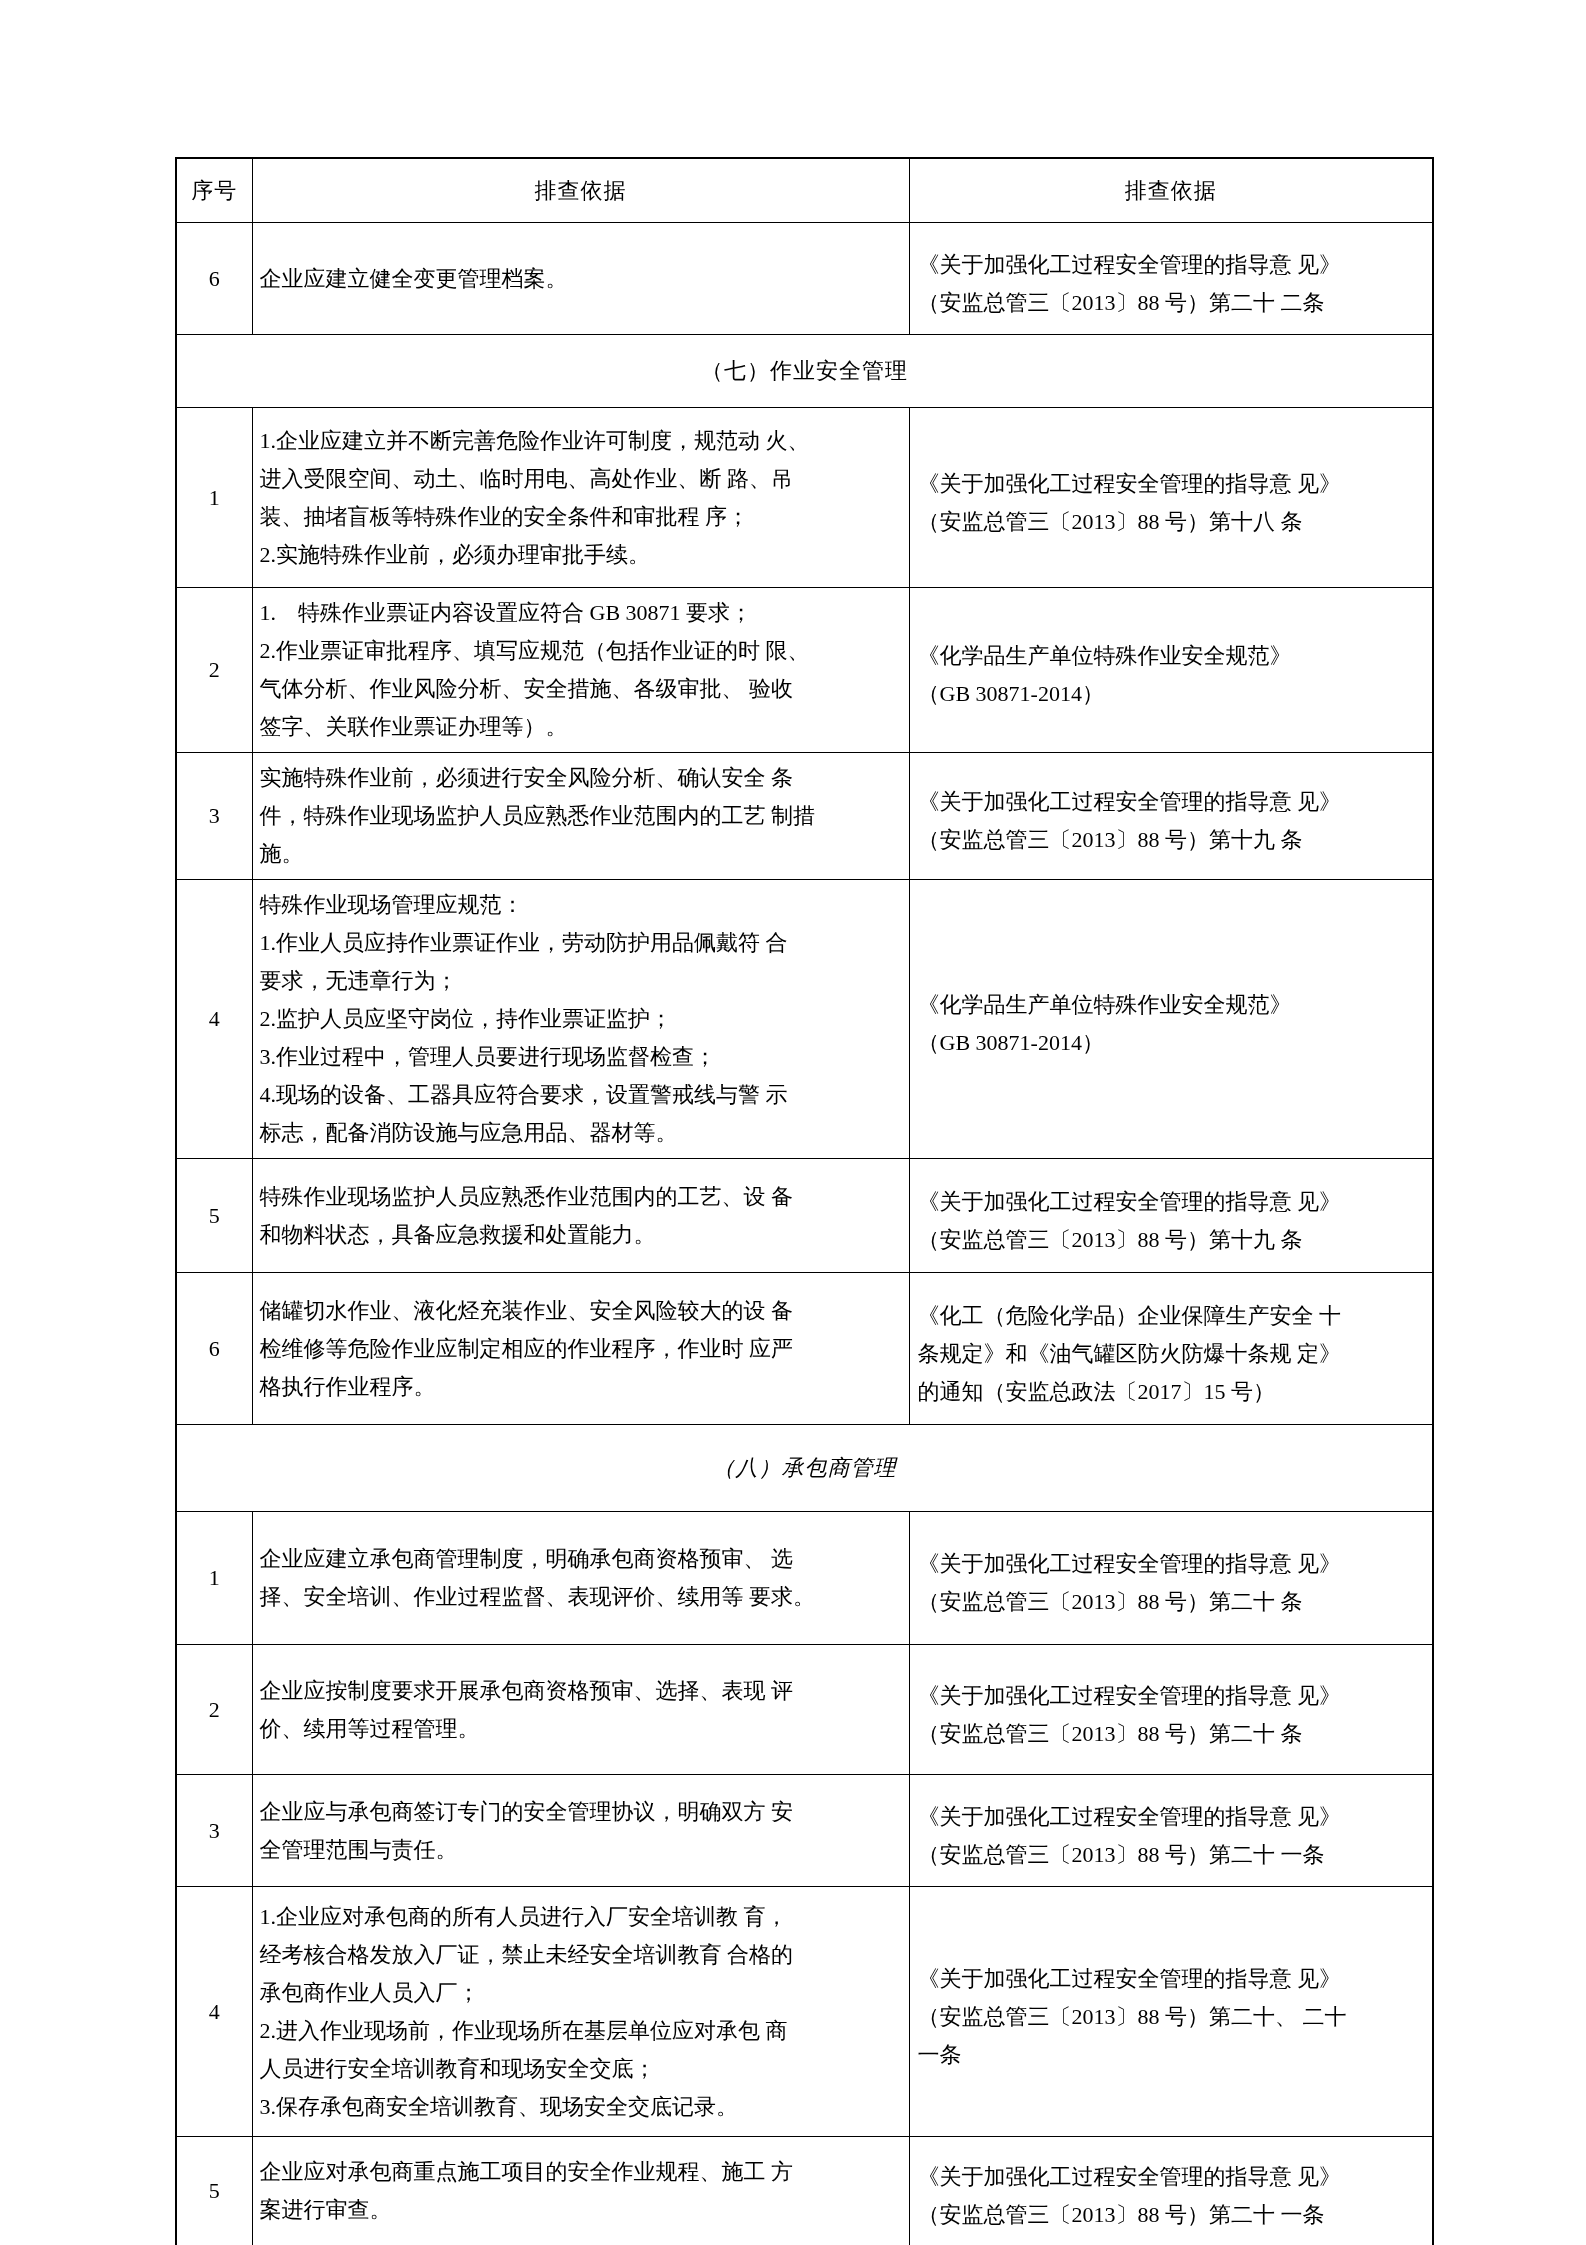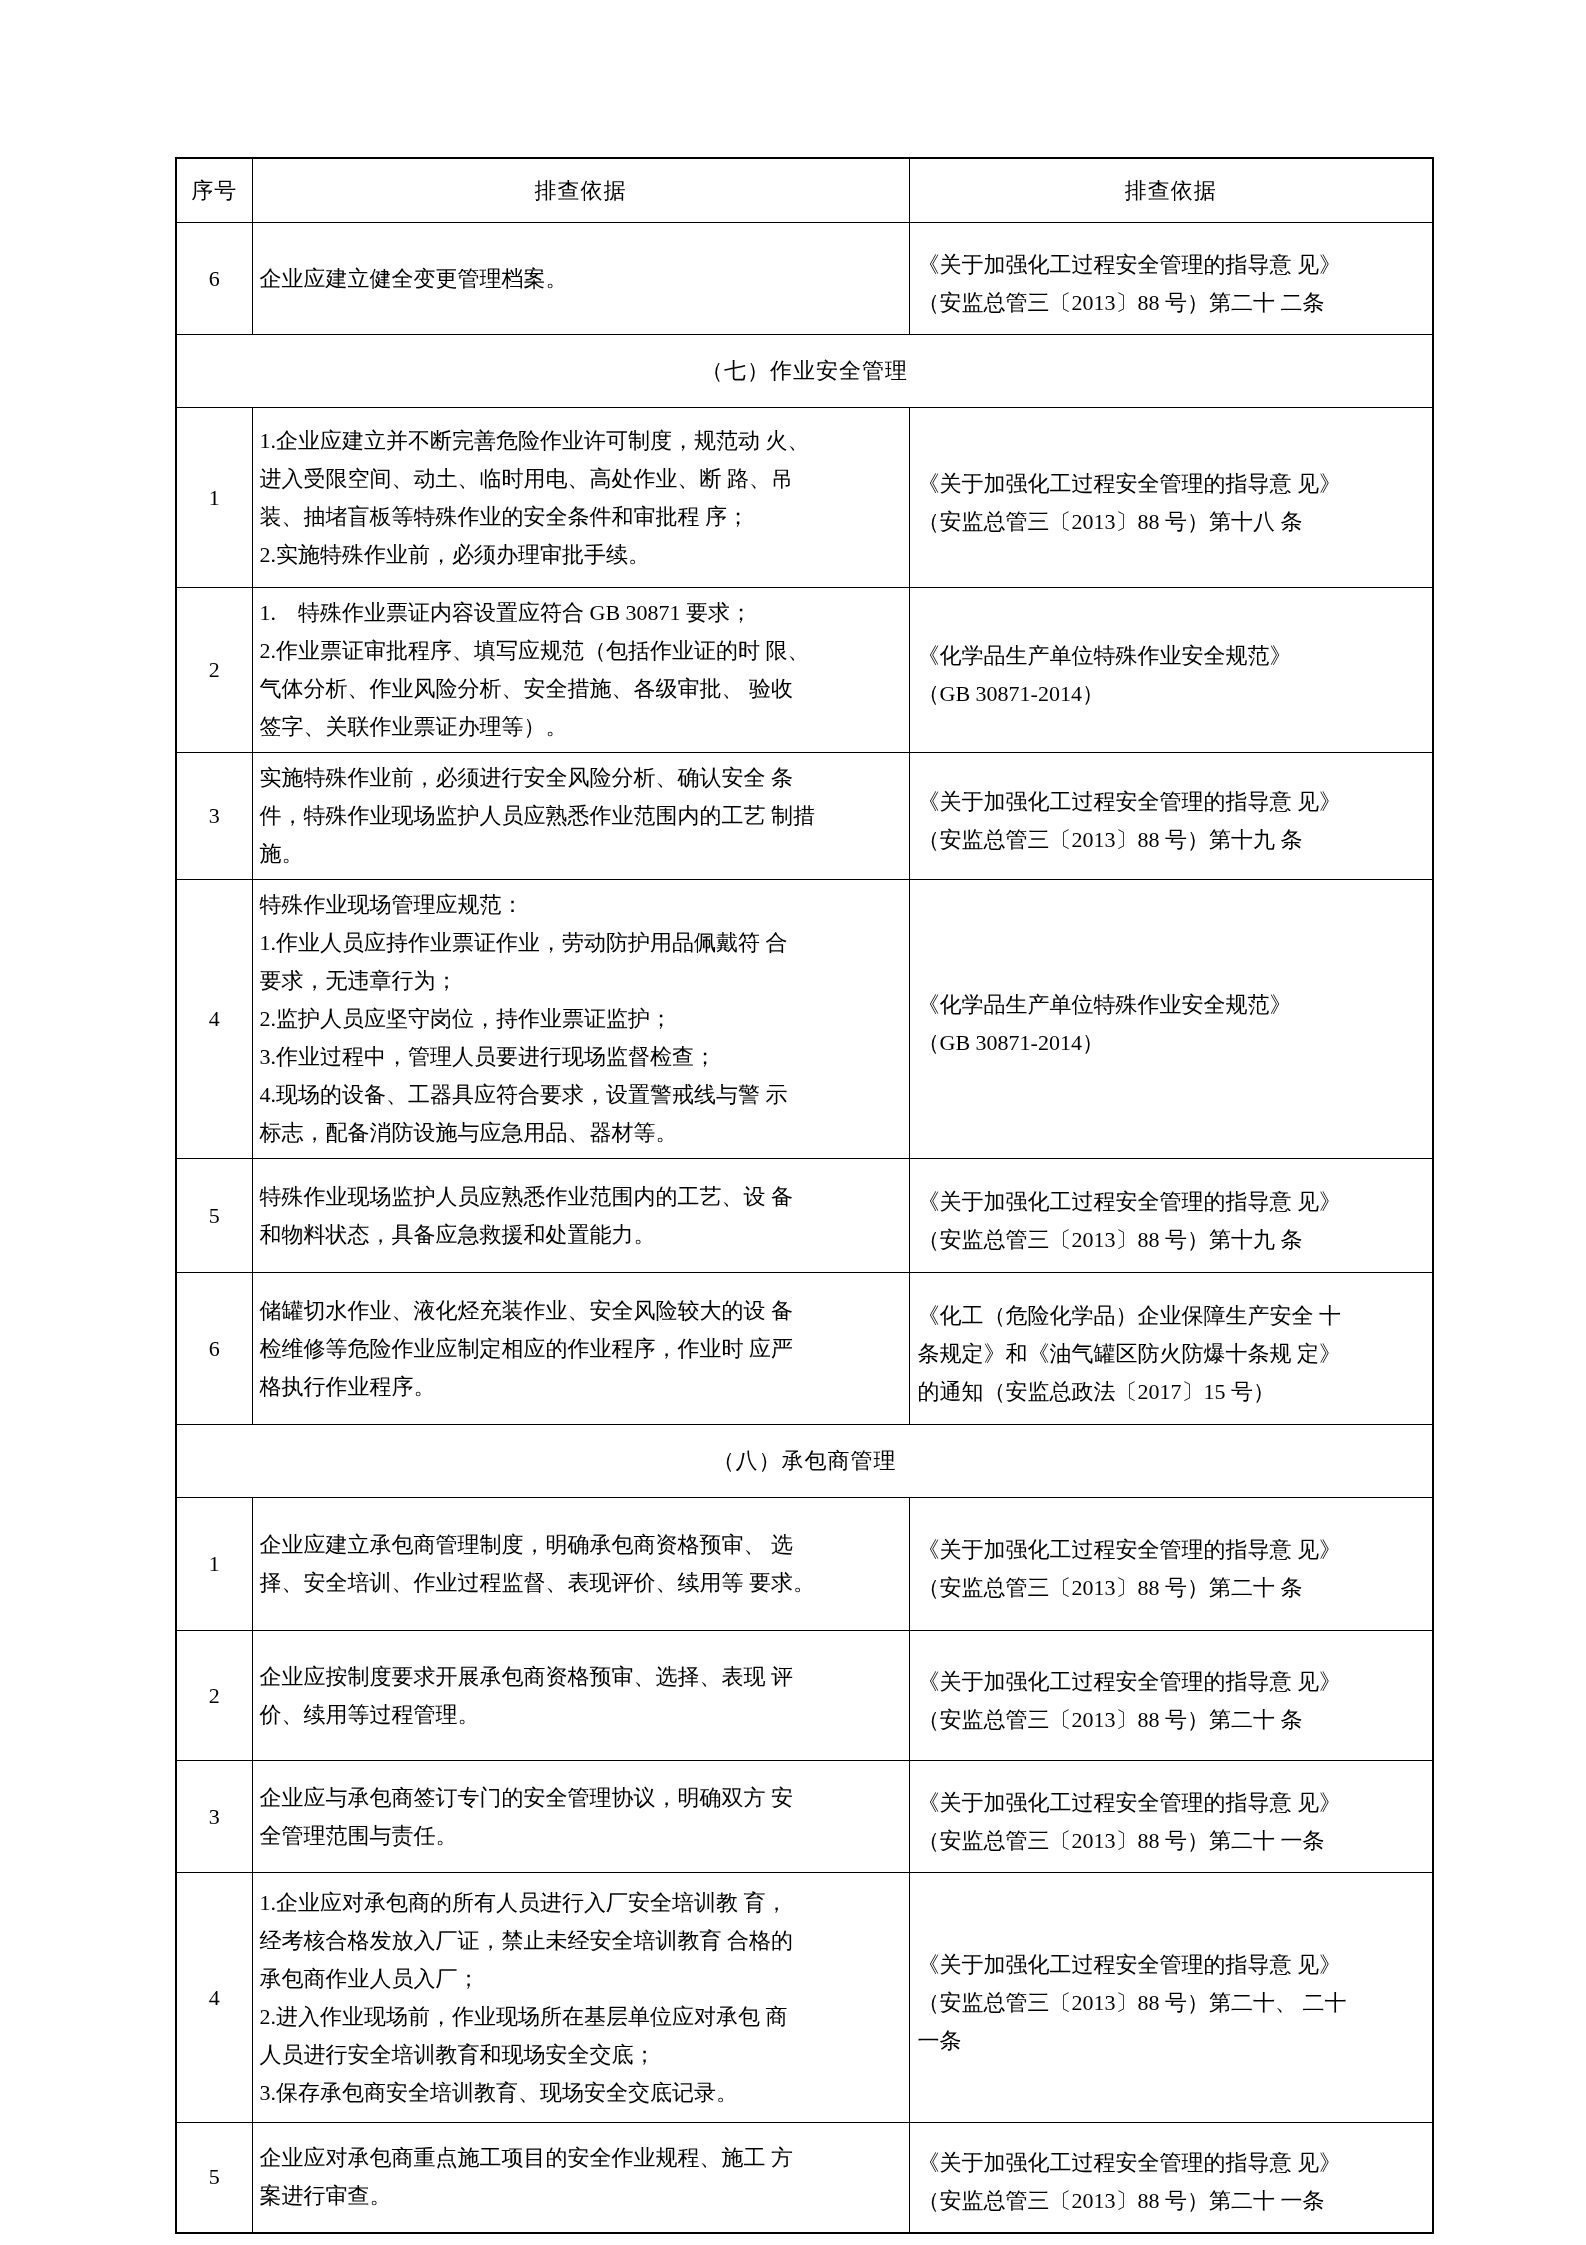--- a/index.html
+++ b/index.html
@@ -131,21 +131,21 @@
       </tr>
       <tr style="height: 152px;">
         <td class="num">6</td>
         <td class="content">储罐切水作业、液化烃充装作业、安全风险较大的设 备
 检维修等危险作业应制定相应的作业程序，作业时 应严
 格执行作业程序。</td>
         <td class="basis">《化工（危险化学品）企业保障生产安全 十
 条规定》和《油气罐区防火防爆十条规 定》
 的通知（安监总政法〔2017〕15 号）</td>
       </tr>
-      <tr style="height: 73px;">
+      <tr style="height: 87px; font-style: italic;">
         <td colspan="3" class="section">（八）承包商管理</td>
       </tr>
       <tr style="height: 133px;">
         <td class="num">1</td>
         <td class="content">企业应建立承包商管理制度，明确承包商资格预审、 选
 择、安全培训、作业过程监督、表现评价、续用等 要求。</td>
         <td class="basis">《关于加强化工过程安全管理的指导意 见》
 （安监总管三〔2013〕88 号）第二十 条</td>
       </tr>
       <tr style="height: 130px;">

